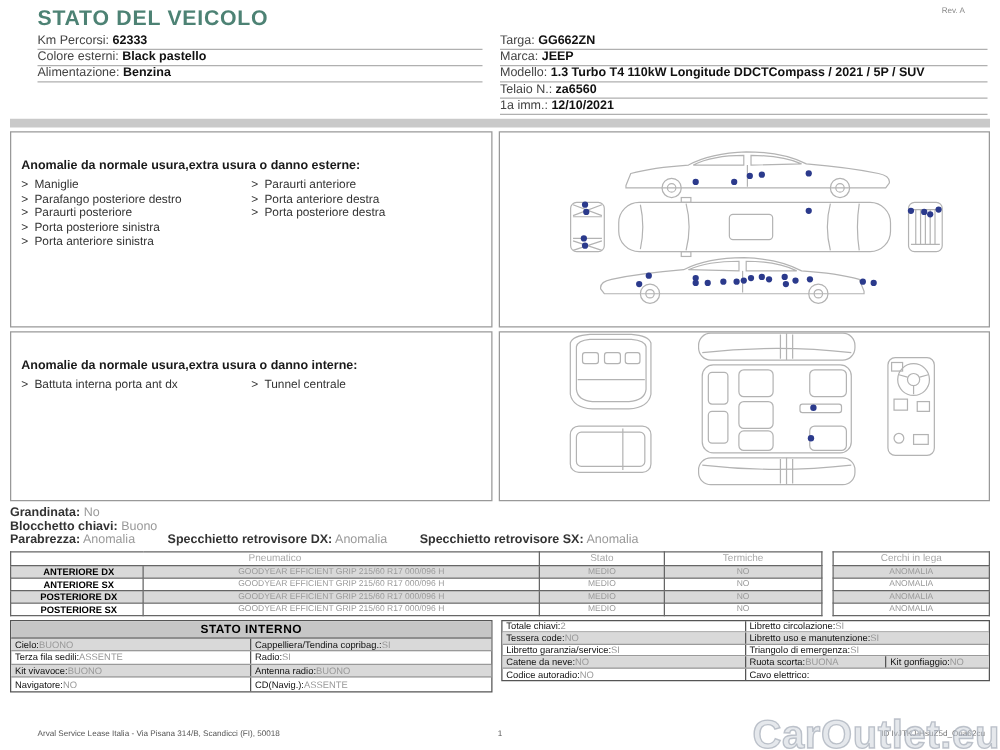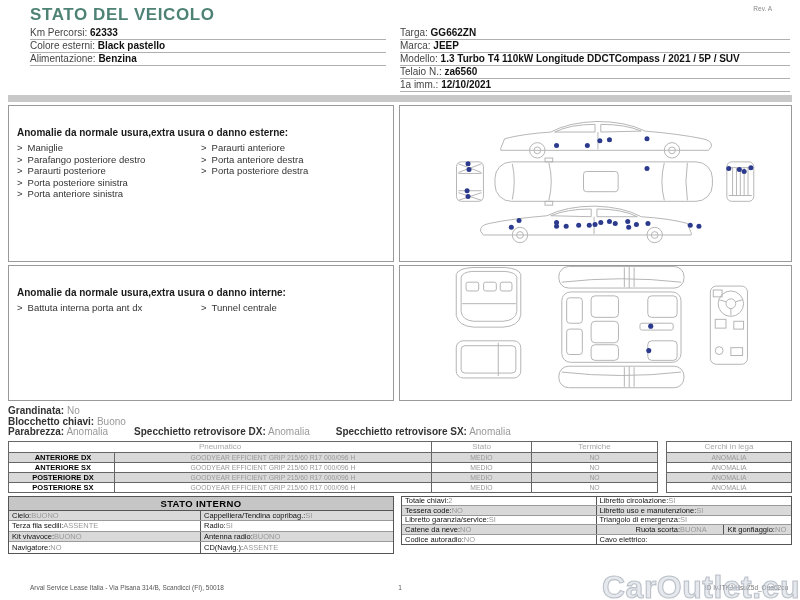--- a/index.html
+++ b/index.html
@@ -50,21 +50,21 @@
   .bt.right { flex:1; }
   .bt-head { background:#c6c6c6; border-bottom:1px solid #555; text-align:center; font-weight:bold; font-size:9.5px; color:#000; padding:1px 0; letter-spacing:.4px; }
   .bt-row { display:flex; align-items:center; font-size:7.5px; border-bottom:1px solid #9a9a9a; }
   .bt.left .bt-row { height:10.5px; }
   .bt.right .bt-row { height:9.5px; }
   .bt-row:last-child { border-bottom:none; }
   .bt-row:nth-child(even) { background:#d9d9d9; }
   .pair { display:flex; align-items:center; padding:0 3px; height:100%; }
   .half { width:50%; }
   .b-r { border-right:1px solid #555; }
-  .spl { display:flex; width:50%; height:100%;padding-left:36px; }
+  .spl { display:flex; width:50%; height:100%; }
   .plbl { color:#111; white-space:nowrap; }
   .pval { color:#999; white-space:nowrap; }
 
   .footer { position:absolute; bottom:6px; left:0; right:0; height:10px; font-size:6.5px; color:#555; }
   .f-addr { position:absolute; left:30px; }
   .f-page { position:absolute; left:0; right:0; text-align:center; }
   .f-id { position:absolute; right:12px; color:#777; }
 
   .watermark { position:absolute; right:0; bottom:-6px; font-size:32px; font-weight:bold;
     color:rgba(198,204,212,0.45); -webkit-text-stroke:1.1px rgba(158,166,178,0.65);

